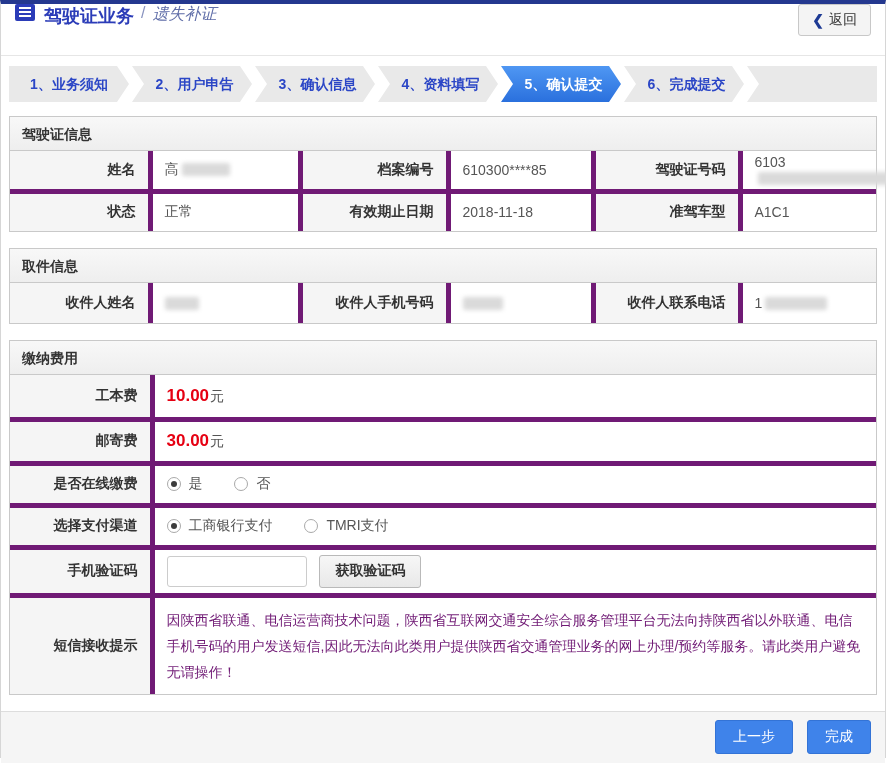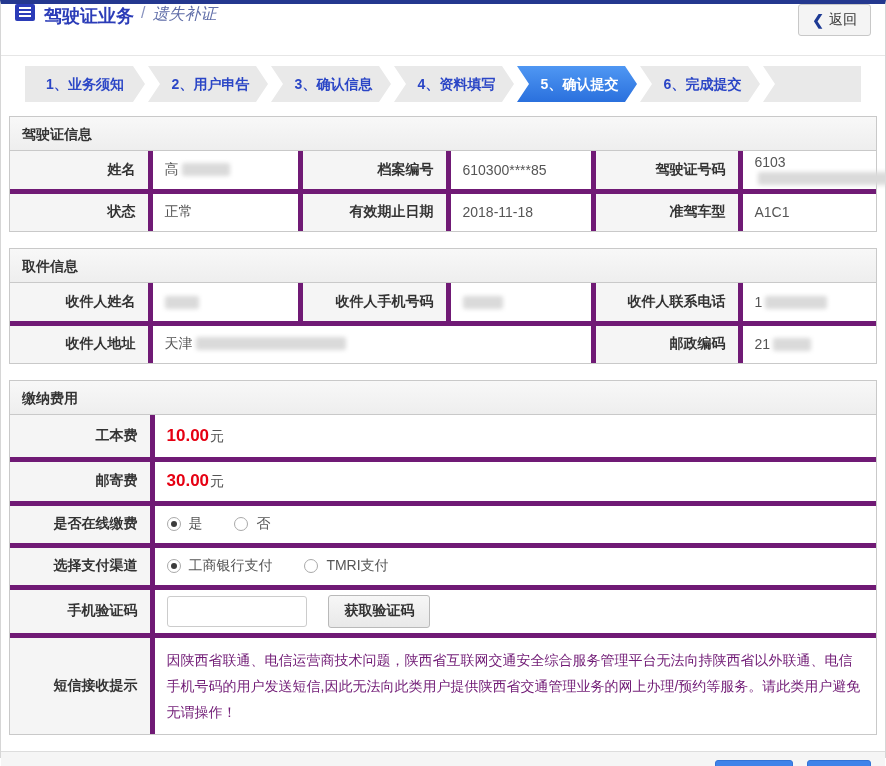--- a/index.html
+++ b/index.html
@@ -17,21 +17,21 @@
   
   .header { height:52px; flex:0 0 52px; display:flex; align-items:flex-start; padding:0 14px; border-bottom:1px solid #e6e6e6; }
   .doc-icon { width:20px; height:17px; background:#2b3cb8; border-radius:2px; position:relative; margin-right:9px; flex:0 0 auto; }
   .doc-icon::before { content:""; position:absolute; left:4px; right:4px; top:3px; height:2px; background:#fff; box-shadow:0 4px 0 #fff, 0 8px 0 #fff; }
   .title { font-size:18px; font-weight:700; color:#2b3cb8; }
   .crumb-sep { font-size:16px; color:#8a94c0; margin:0 7px; }
   .subtitle { font-size:16px; color:#5f6da8;font-style:italic; }
   .back-btn { margin-left:auto; display:flex; align-items:center; gap:5px; background:#f4f4f4; border:1px solid #c8c8c8; border-radius:3px; padding:6px 13px; font-size:14px; color:#333; cursor:pointer; }
   .back-chevron { color:#1d3a94; font-weight:700; font-size:14px; }
   
-  .tabs { margin:10px 24px 14px; height:36px; flex:0 0 36px; display:flex; gap:3px; }
+  .tabs { margin:10px 8px 14px; height:36px; flex:0 0 36px; display:flex; gap:3px; }
   .tab { flex:0 0 120px; height:36px; line-height:36px; text-align:center; font-size:14px; font-weight:700; color:#2b46c6; background:#e9e9e9;
          clip-path:polygon(0 0, calc(100% - 12px) 0, 100% 50%, calc(100% - 12px) 100%, 0 100%, 12px 50%); text-indent:5px; }
   .tab.first { clip-path:polygon(0 0, calc(100% - 12px) 0, 100% 50%, calc(100% - 12px) 100%, 0 100%); text-indent:0; }
   .tab.active { background:linear-gradient(#4f97f3,#2a70dd); color:#fff; }
   .tab-filler { flex:1 1 auto; background:#e9e9e9; clip-path:polygon(0 0, 100% 0, 100% 100%, 0 100%, 12px 50%); }
   
   .panel { margin:0 8px 16px; border:1px solid #c9c9c9; background:#fff; }
   .panel-title { height:34px; line-height:34px; padding-left:12px; background:linear-gradient(#f8f8f8,#eeeeee); border-bottom:1px solid #c9c9c9; font-size:14px; font-weight:700; color:#333; }
   table { width:100%; border-collapse:collapse; table-layout:fixed; }
   td { border:5px solid #701a75; height:40px; font-size:14px; padding:0; }
@@ -46,21 +46,21 @@
   
   tr.fee-row td { height:44px; }
   tr.radio-row td { height:42px; }
   tr.code-row td { height:48px; }
   .fee-num { color:#e60012; font-weight:700; font-size:17px; }
   .fee-unit { color:#555; font-size:14px; margin-left:1px; }
   .radio-opt { display:inline-flex; align-items:center; gap:8px; margin-right:28px; color:#555; cursor:pointer; }
   .radio { width:14px; height:14px; border:1px solid #a9a9a9; border-radius:50%; background:#fff; position:relative; flex:0 0 auto; }
   .radio.checked::after { content:""; position:absolute; left:3px; top:3px; right:3px; bottom:3px; background:#3c3c3c; border-radius:50%; }
   .code-input { width:140px; height:31px; border:1px solid #ccc; border-radius:3px; padding:0 7px; font-size:14px; color:#333; vertical-align:middle; }
-  .get-code-btn { height:33px; padding:0 15px; margin-left:18px; background:linear-gradient(#f7f7f7,#e8e8e8); border:1px solid #b9b9b9; border-radius:3px; font-size:14px; font-weight:700; color:#333; vertical-align:middle; cursor:pointer; }
+  .get-code-btn { height:33px; padding:0 15px; margin-left:9px; background:linear-gradient(#f7f7f7,#e8e8e8); border:1px solid #b9b9b9; border-radius:3px; font-size:14px; font-weight:700; color:#333; vertical-align:middle; cursor:pointer; }
   td.notice-cell { padding:9px 12px 9px 12px; line-height:26px; color:#701a75; font-size:14px; height:auto; }
   
   .footer { margin-top:auto; height:52px; flex:0 0 52px; background:#f5f5f5; border-top:1px solid #dddddd; display:flex; align-items:center; justify-content:flex-end; gap:14px; padding-right:14px; }
   .btn-primary { background:#3f83ea; color:#fff; border:1px solid #3373d6; border-radius:3px; padding:7px 17px; font-size:14px; cursor:pointer; }
 </style>
 </head>
 <body>
 
 <div class="container">
 
@@ -130,26 +130,20 @@
         </colgroup>
       <tbody>
           <tr>
         <td class="lbl">收件人姓名</td>
         <td class="val"><span></span><span class="blur w34" style="margin-left:0"></span></td>
         <td class="lbl">收件人手机号码</td>
         <td class="val"><span></span><span class="blur w40" style="margin-left:0"></span></td>
         <td class="lbl">收件人联系电话</td>
         <td class="val"><span>1</span><span class="blur w62"></span></td>
       </tr>
-      <tr>
-        <td class="lbl">收件人地址</td>
-        <td class="val" colspan="3"><span>天津</span><span class="blur w150"></span></td>
-        <td class="lbl">邮政编码</td>
-        <td class="val"><span>21</span><span class="blur w38"></span></td>
-      </tr>
     </tbody>
       </table>
   </div>
 
   <div class="panel">
     <div class="panel-title">缴纳费用</div>
     <table>
       <colgroup>
           <col style="width:142px">
           <col>

